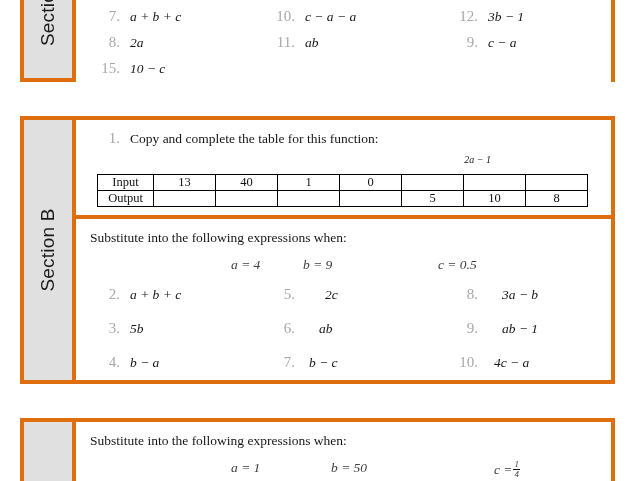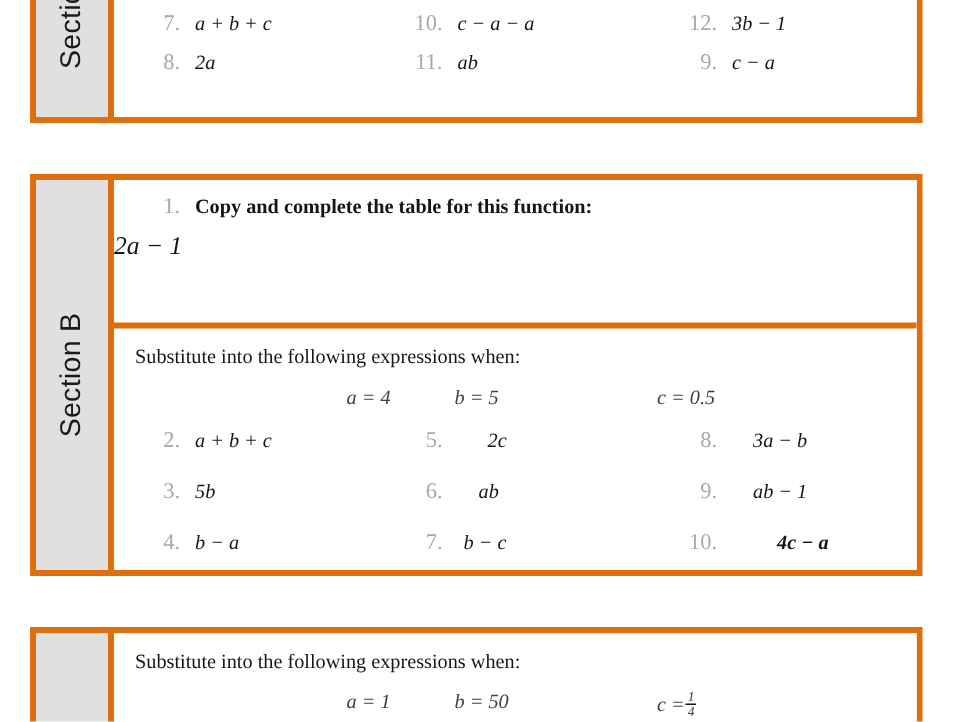--- a/index.html
+++ b/index.html
@@ -108,30 +108,29 @@
   
   .lead {
     display: flex;
     align-items: baseline;
     font-size: 13.5px;
   }
   .lead .qnum { font-size: 15px; }
   .lead-text {
     font-size: 13.5px;
     color: #161616;
-    font-weight: bold;
   }
   .plain-lead {
     font-size: 13.5px;
     color: #161616;
   }
 
   .centered-expr {
-    text-align: left;
-    font-size: 17px;
+    text-align: right;
+    font-size: 10px;
     color: #161616;
   }
 
   
   .values-row {
     display: flex;
     font-size: 13.5px;
     color: #404040;
   }
   .values-row .val {
@@ -224,48 +223,76 @@
           </div>
           <div class="qitem">
             <span class="qnum">11.</span>
             <span class="qexpr v">ab</span>
           </div>
 
           <div class="qitem">
             <span class="qnum">9.</span>
             <span class="qexpr v">c − a</span>
           </div>
+          <div class="qitem">
+            <span class="qnum">15.</span>
+            <span class="qexpr v">10 − c</span>
+          </div>
 
         </div>
       </div>
     </div>
   </div>
 
   <div class="section" id="section-b">
     <div class="section-tab">
       <span class="section-tab-label">Section B</span>
     </div>
     <div class="section-body">
 
       <div class="panel" style="height:102px; padding-top:10px;">
         <div class="lead" style="padding-left:14px;">
           <span class="qnum">1.</span>
           <span class="lead-text">Copy and complete the table for this function:</span>
         </div>
 
         <div class="centered-expr v" style="margin-top:7px; padding-right:120px;">2a − 1</div>
 
+        <table class="io" style="margin:9px 0 0 21px;">
+          <tbody>
+              <tr>
+            <td class="label">Input</td>
+            <td class="cell">13</td>
+            <td class="cell">40</td>
+            <td class="cell">1</td>
+            <td class="cell">0</td>
+            <td class="cell"></td>
+            <td class="cell"></td>
+            <td class="cell"></td>
+          </tr>
+          <tr>
+            <td class="label">Output</td>
+            <td class="cell"></td>
+            <td class="cell"></td>
+            <td class="cell"></td>
+            <td class="cell"></td>
+            <td class="cell">5</td>
+            <td class="cell">10</td>
+            <td class="cell">8</td>
+          </tr>
+        </tbody>
+          </table>
       </div>
 
       <div class="panel" style="flex:1 1 auto; padding-top:11px;">
         <div class="plain-lead" style="padding-left:14px;">Substitute into the following expressions when:</div>
 
         <div class="values-row" style="margin-top:11px; padding-left:155px;">
           <span class="val v" style="width:72px;">a = 4</span>
-          <span class="val v" style="width:135px;">b = 5</span>
+          <span class="val v" style="width:135px;">b = 9</span>
           <span class="val v">c = 0.5</span>
         </div>
 
         <div class="qgrid" style="padding-left:14px; margin-top:13px; row-gap:8px;">
 
           <div class="qitem">
             <span class="qnum">2.</span>
             <span class="qexpr v">a + b + c</span>
           </div>
           <div class="qitem">
@@ -293,38 +320,38 @@
           <div class="qitem">
             <span class="qnum">4.</span>
             <span class="qexpr v">b − a</span>
           </div>
           <div class="qitem">
             <span class="qnum">7.</span>
             <span class="qexpr v" style="margin-left:4px;">b − c</span>
           </div>
           <div class="qitem">
             <span class="qnum">10.</span>
-            <span class="qexpr v" style="margin-left:30px;font-weight:bold;">4c − a</span>
+            <span class="qexpr v" style="margin-left:6px;">4c − a</span>
           </div>
 
         </div>
       </div>
 
     </div>
   </div>
 
   <div class="section" id="section-c-partial">
     <div class="section-tab">
       <span class="section-tab-label"></span>
     </div>
     <div class="section-body">
       <div class="panel" style="padding-top:11px;">
         <div class="plain-lead" style="padding-left:14px;">Substitute into the following expressions when:</div>
 
-        <div class="values-row" style="margin-top:11px; padding-left:155px;">
+        <div class="values-row" style="margin-top:11px; padding-left:155px;gap:28px;">
           <span class="val v" style="width:72px;">a = 1</span>
           <span class="val v" style="width:135px;font-family:Liberation Serif, serif;">b = 50</span>
           <span class="val v"><span>c =</span><span class="frac"><span class="num">1</span><span class="den">4</span></span></span>
         </div>
       </div>
     </div>
   </div>
 
 </div>
 

